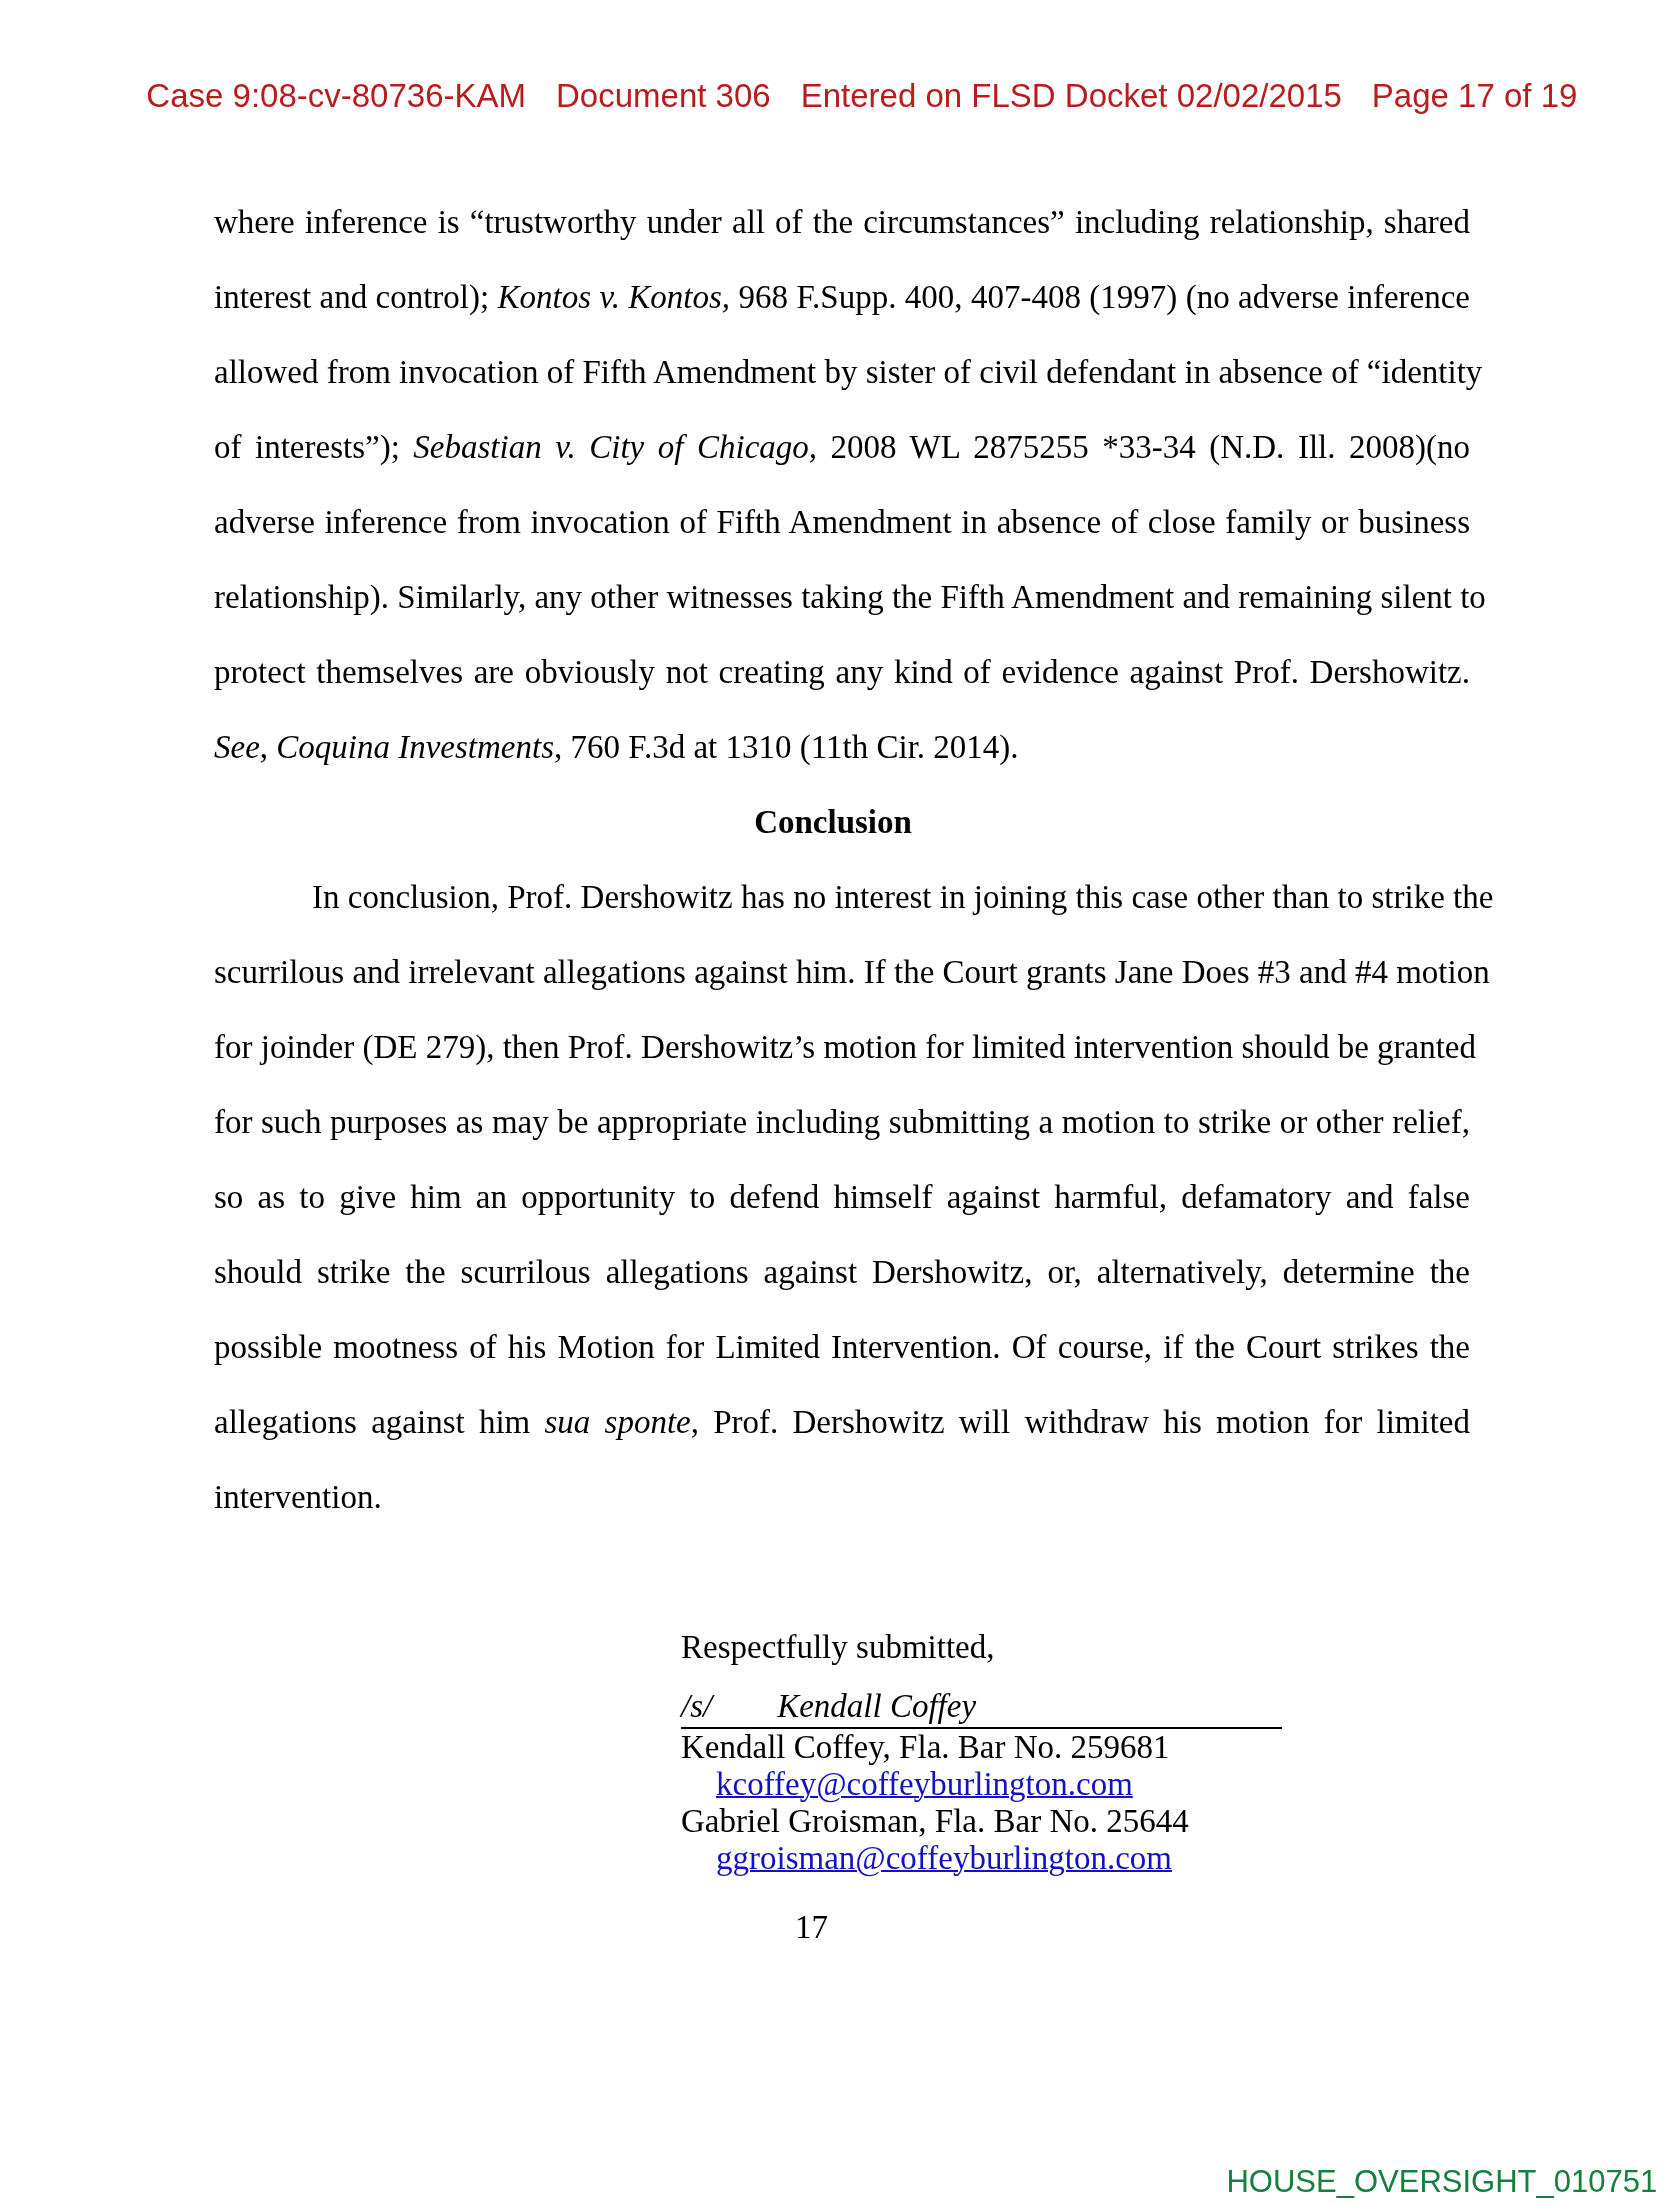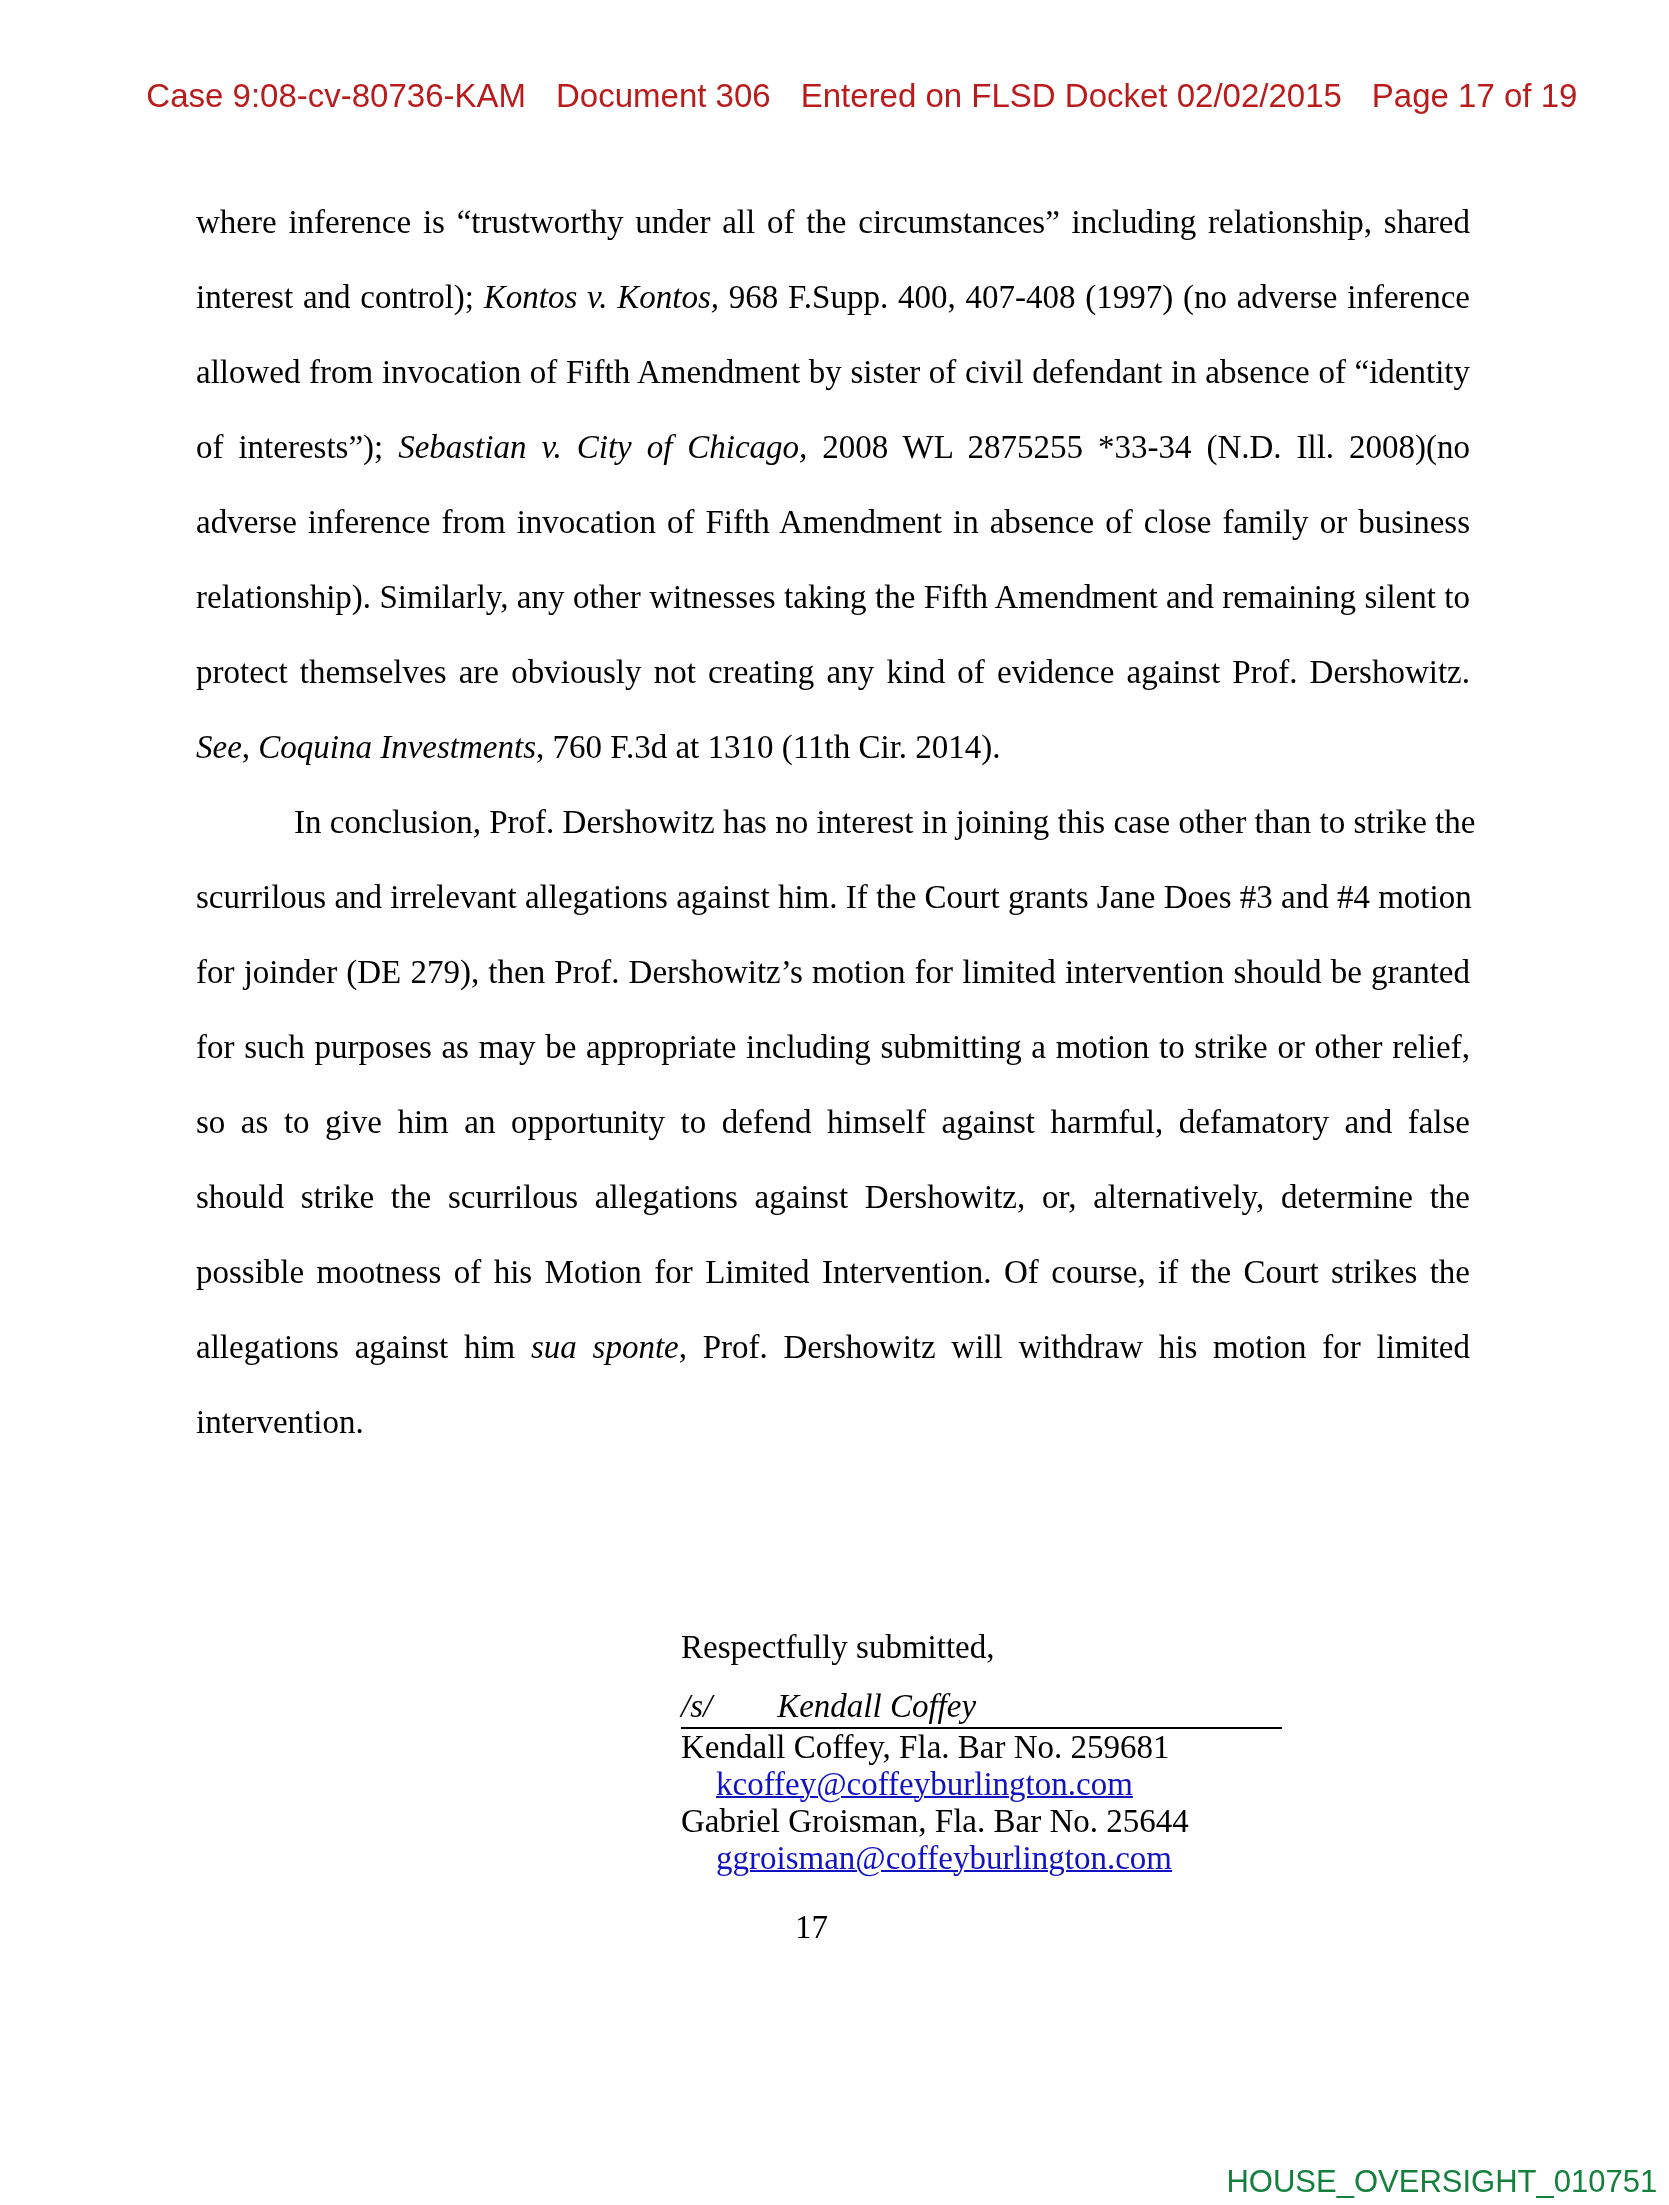--- a/index.html
+++ b/index.html
@@ -38,20 +38,21 @@
       line-height: 75px;
       text-align: justify;
     }
     .line {
       display: block;
       height: 75px;
       white-space: nowrap;
       text-align: justify;
       text-align-last: justify;
       overflow: visible;
+      margin-left: 18px;
     }
     .line.last {
       text-align-last: left;
     }
     .line.indent {
       padding-left: 98px;
     }
     .heading {
       display: block;
       height: 75px;
@@ -123,20 +124,21 @@
   <div id="para1">
       <span class="line"><span>where inference is “trustworthy under all of the circumstances” including relationship, shared</span></span>
       <span class="line"><span>interest and control); </span><i>Kontos v. Kontos,</i><span> 968 F.Supp. 400, 407-408 (1997) (no adverse inference</span></span>
       <span class="line"><span>allowed from invocation of Fifth Amendment by sister of civil defendant in absence of “identity</span></span>
       <span class="line"><span>of interests”); </span><i>Sebastian v. City of Chicago,</i><span> 2008 WL 2875255 *33-34 (N.D. Ill. 2008)(no</span></span>
       <span class="line"><span>adverse inference from invocation of Fifth Amendment in absence of close family or business</span></span>
       <span class="line"><span>relationship).  Similarly, any other witnesses taking the Fifth Amendment and remaining silent to</span></span>
       <span class="line"><span>protect themselves are obviously not creating any kind of evidence against Prof. Dershowitz.</span></span>
       <span class="line last"><i>See</i><span>, </span><i>Coquina Investments</i><span>, 760 F.3d at 1310 (11th Cir. 2014).</span></span>
     </div>
+  <div class="heading">Conclusion</div>
   <div id="para2">
       <span class="line indent"><span>In conclusion, Prof. Dershowitz has no interest in joining this case other than to strike the</span></span>
       <span class="line"><span>scurrilous and irrelevant allegations against him.  If the Court grants Jane Does #3 and #4 motion</span></span>
       <span class="line"><span>for joinder (DE 279), then Prof. Dershowitz’s motion for limited intervention should be granted</span></span>
       <span class="line"><span>for such purposes as may be appropriate including submitting a motion to strike or other relief,</span></span>
       <span class="line"><span>so as to give him an opportunity to defend himself against harmful, defamatory and false</span></span>
       <span class="line"><span>should strike the scurrilous allegations against Dershowitz, or, alternatively, determine the</span></span>
       <span class="line"><span>possible mootness of his Motion for Limited Intervention.  Of course, if the Court strikes the</span></span>
       <span class="line"><span>allegations against him </span><i>sua sponte</i><span>, Prof. Dershowitz will withdraw his motion for limited</span></span>
       <span class="line last"><span>intervention.</span></span>

